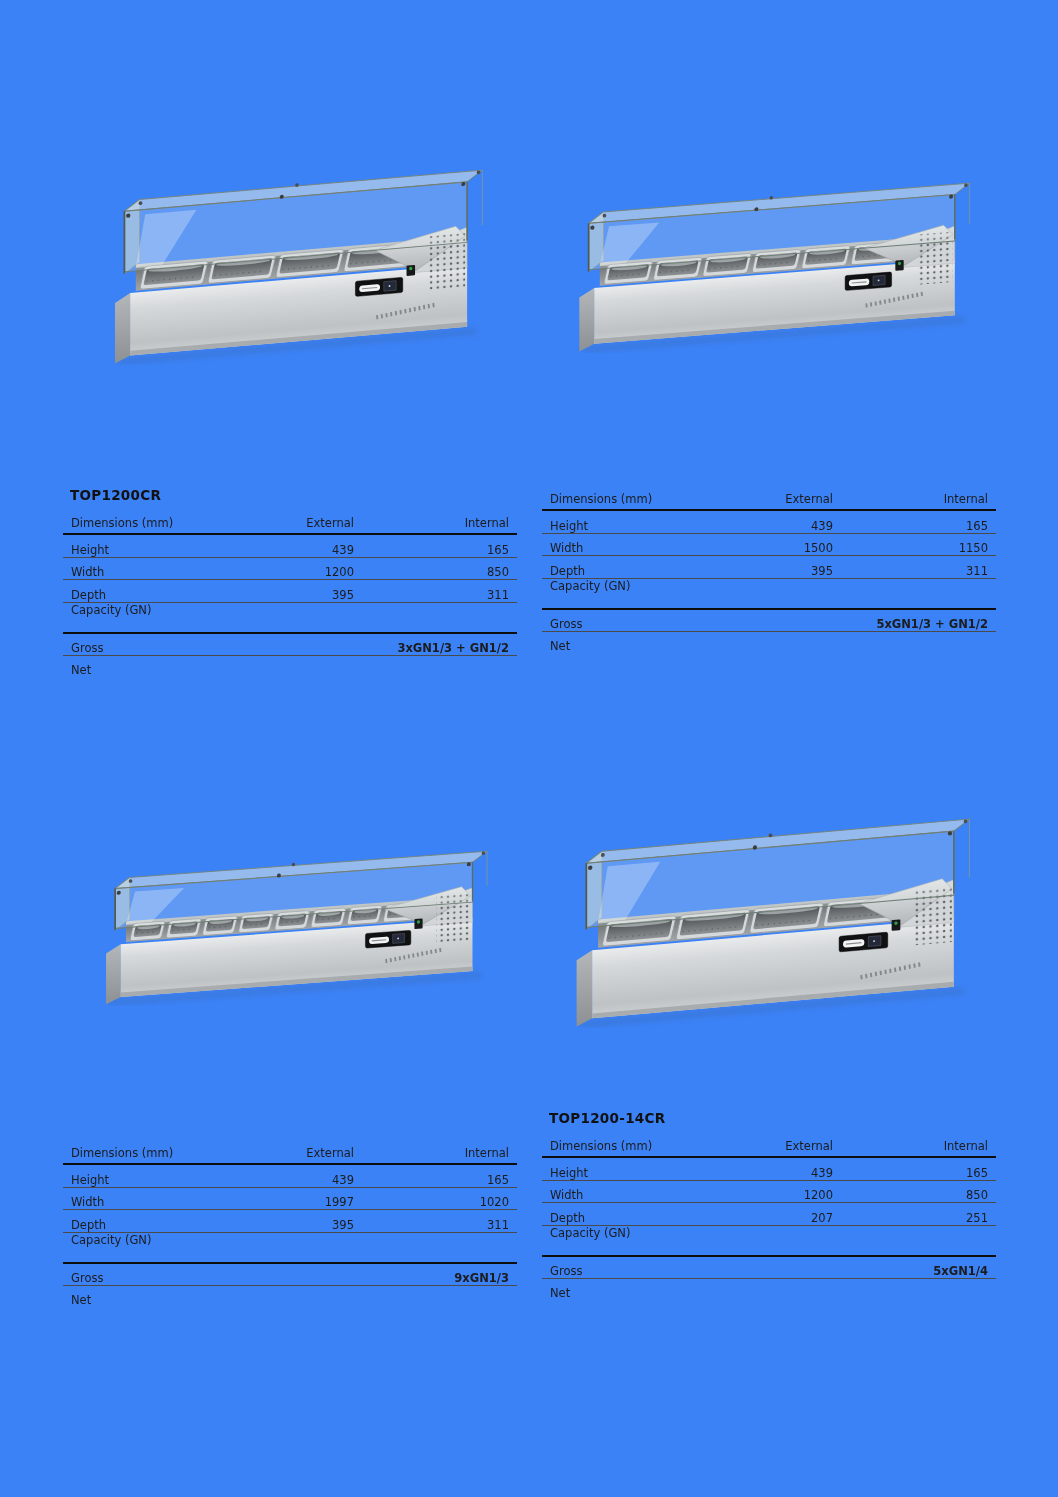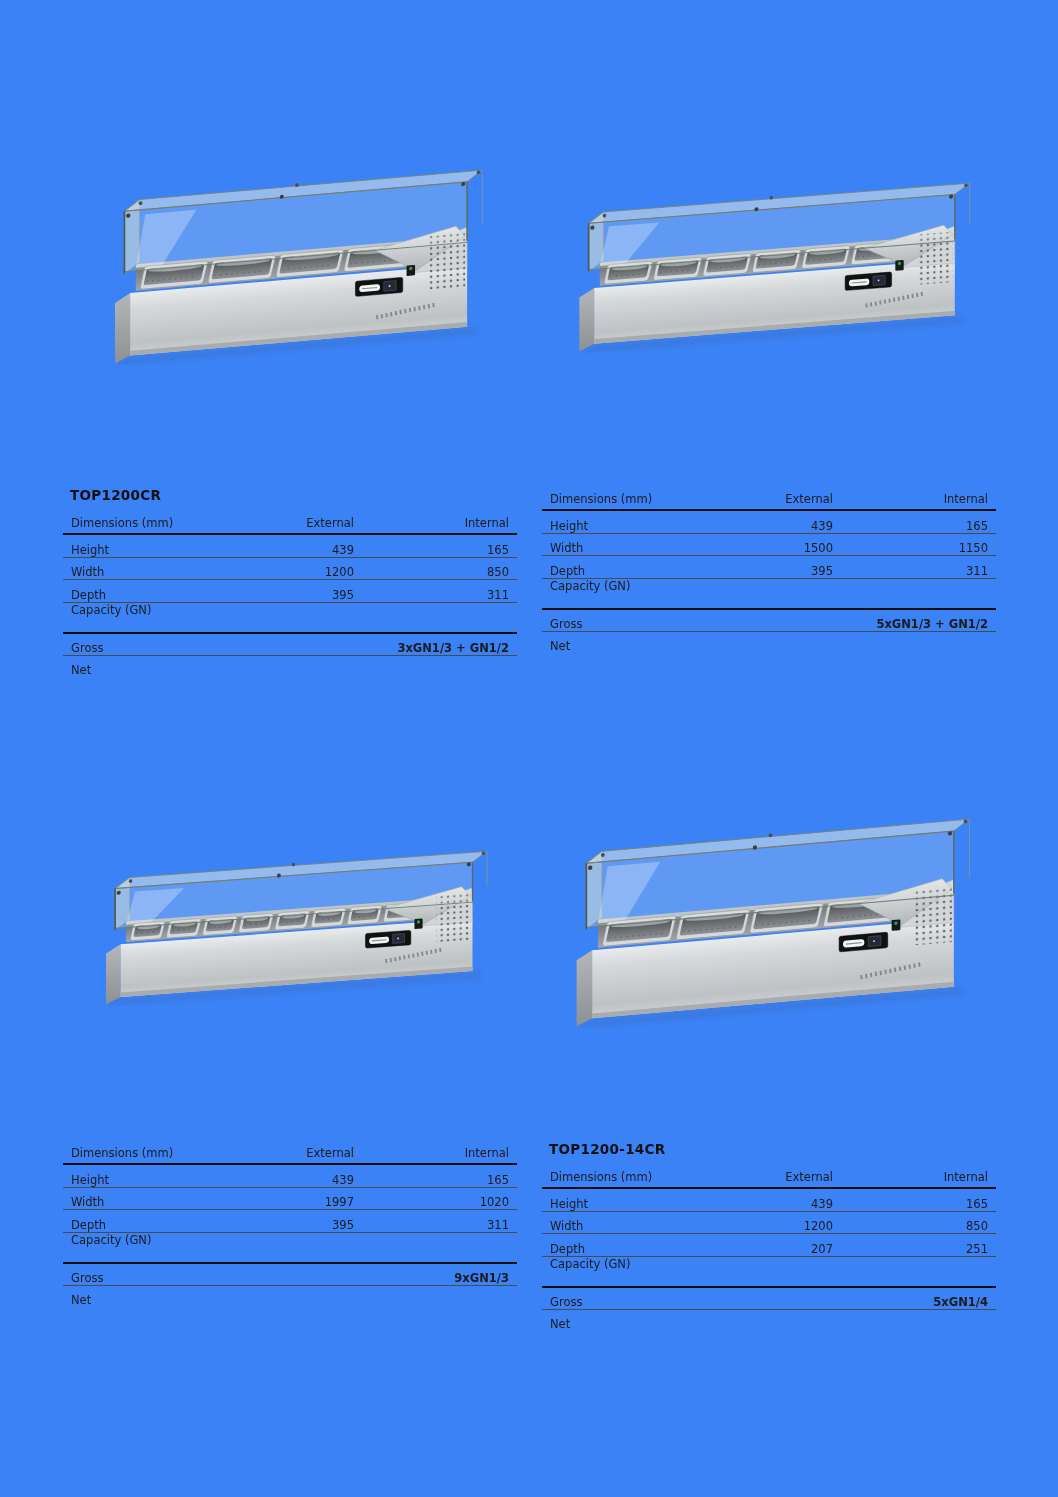--- a/index.html
+++ b/index.html
@@ -648,21 +648,21 @@
     </div>
     <div class="trow">
       <span class="lbl">Gross</span>
       <span class="gval">9xGN1/3</span>
     </div>
     <div class="net">
       <span class="lbl">Net</span>
     </div>
   </div>
 
-  <div class="spec" style="left:542px;top:1142px">
+  <div class="spec" style="left:542px;top:1111px">
     <div class="spec-title">TOP1200-14CR</div>
     <div class="thead">
       <span class="lbl">Dimensions (mm)</span>
       <span class="ext">External</span>
       <span class="int">Internal</span>
     </div>
     <div class="trow">
       <span class="lbl">Height</span>
       <span class="ext">439</span>
       <span class="int">165</span>

